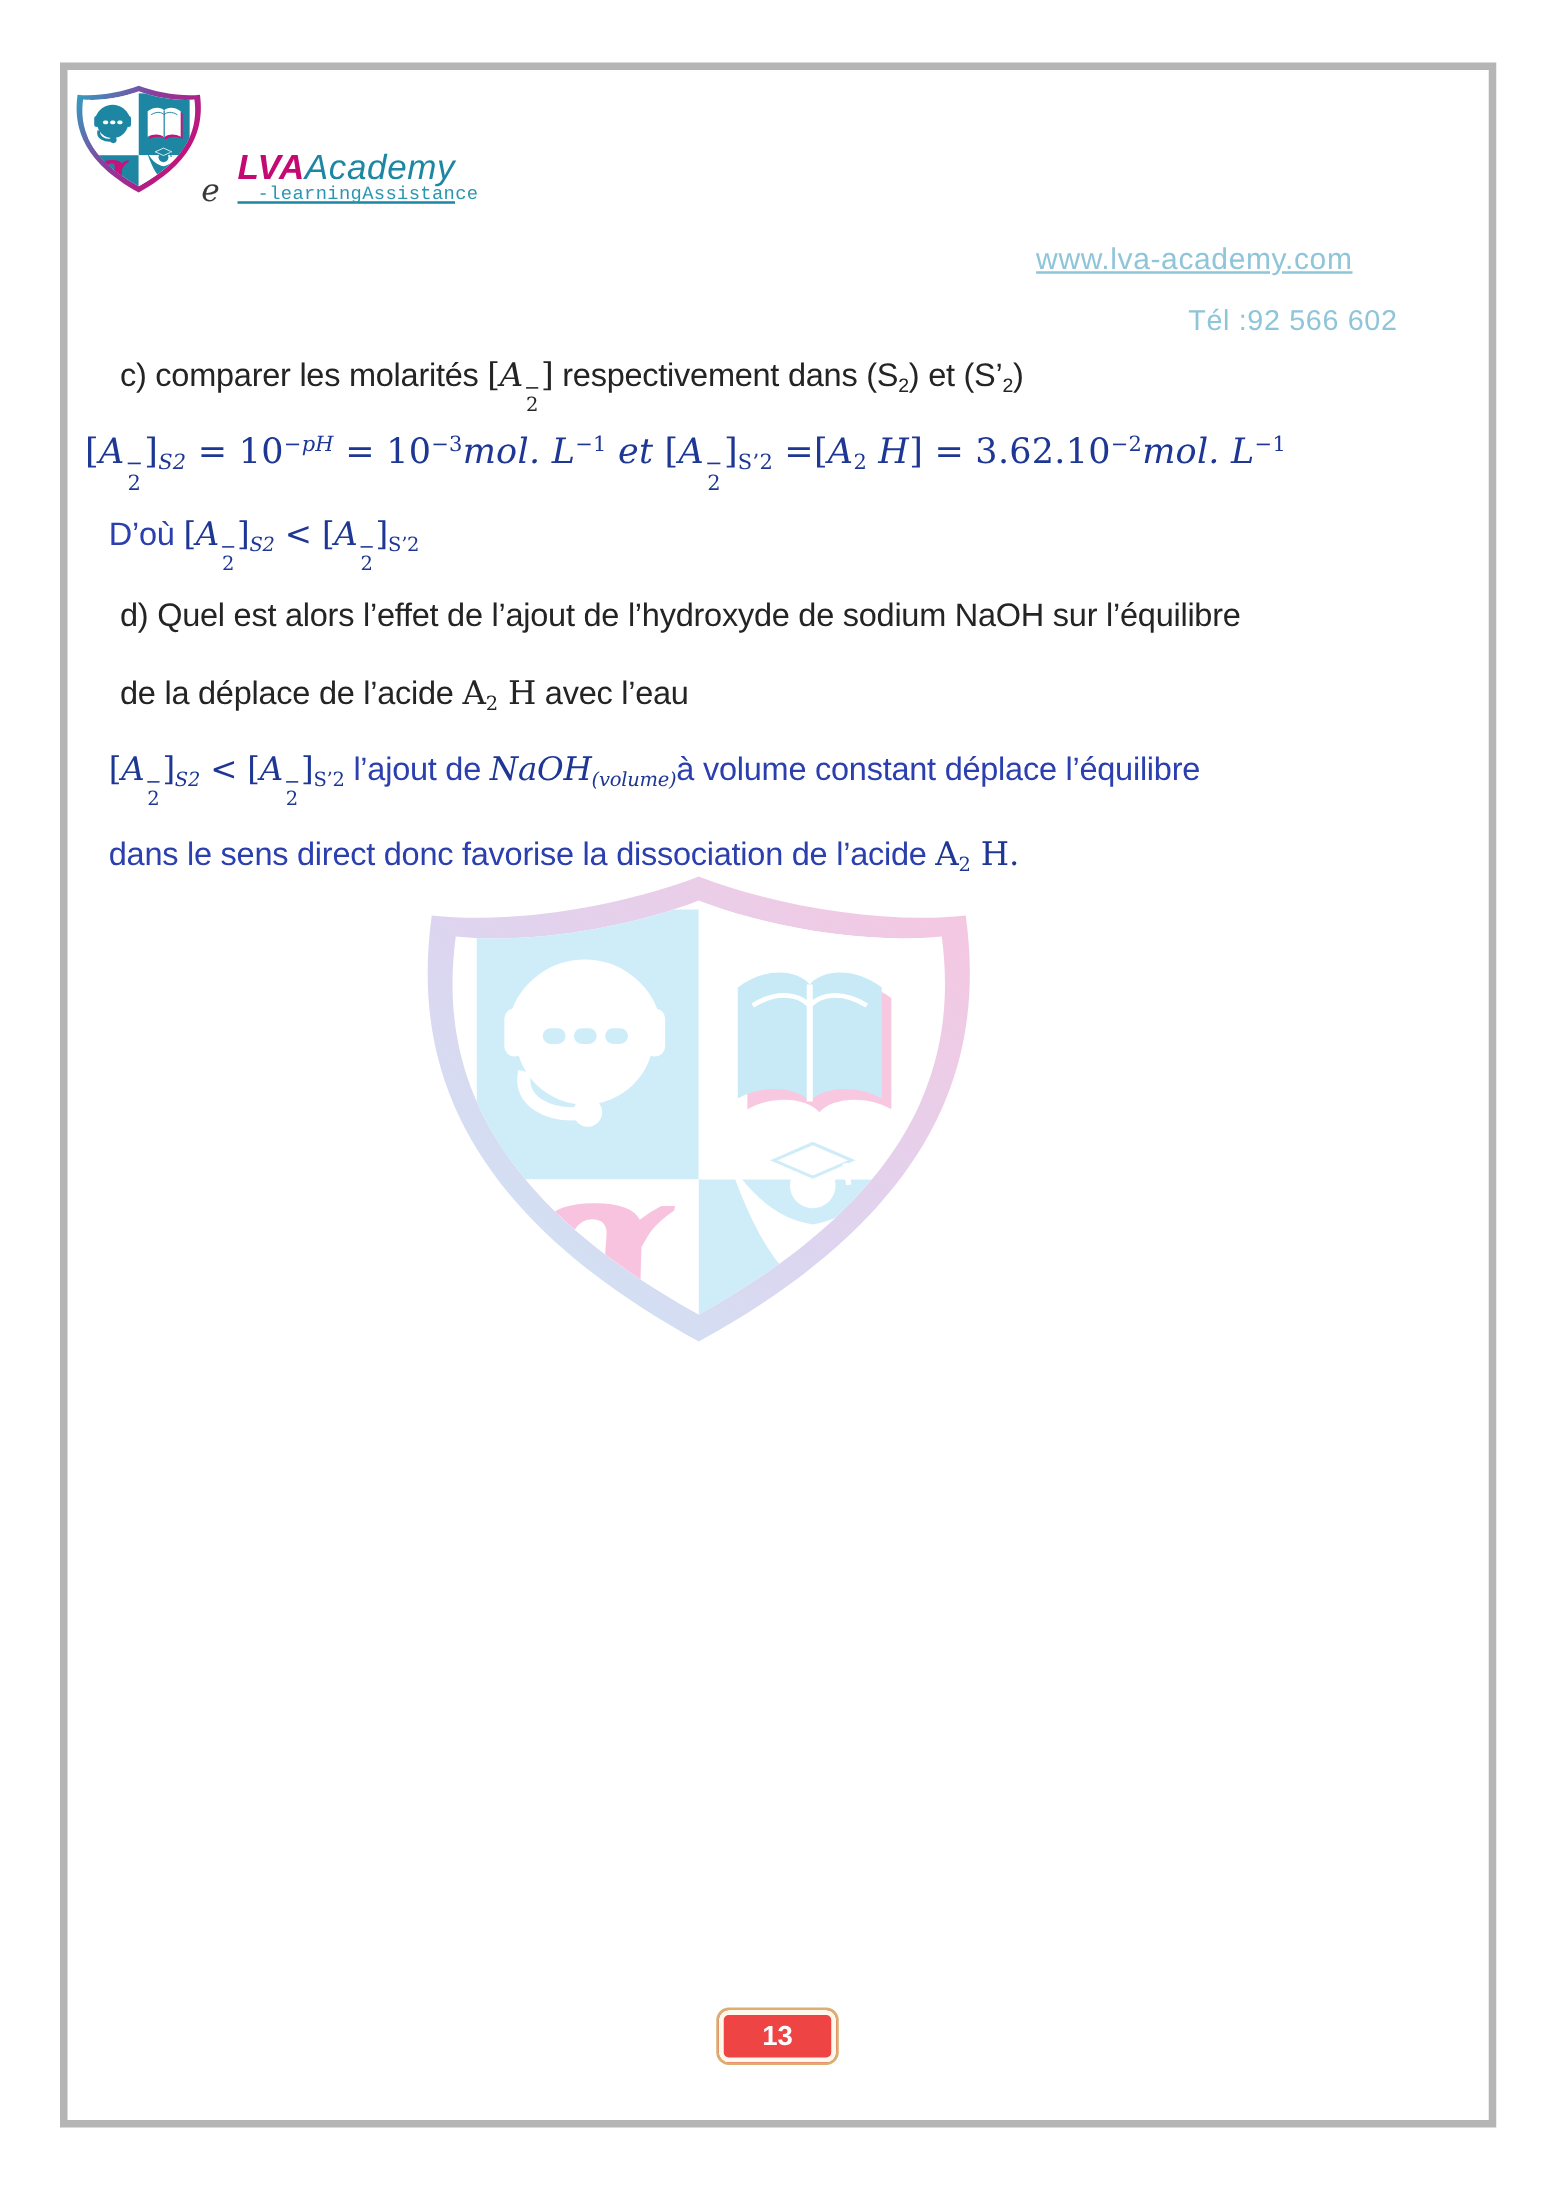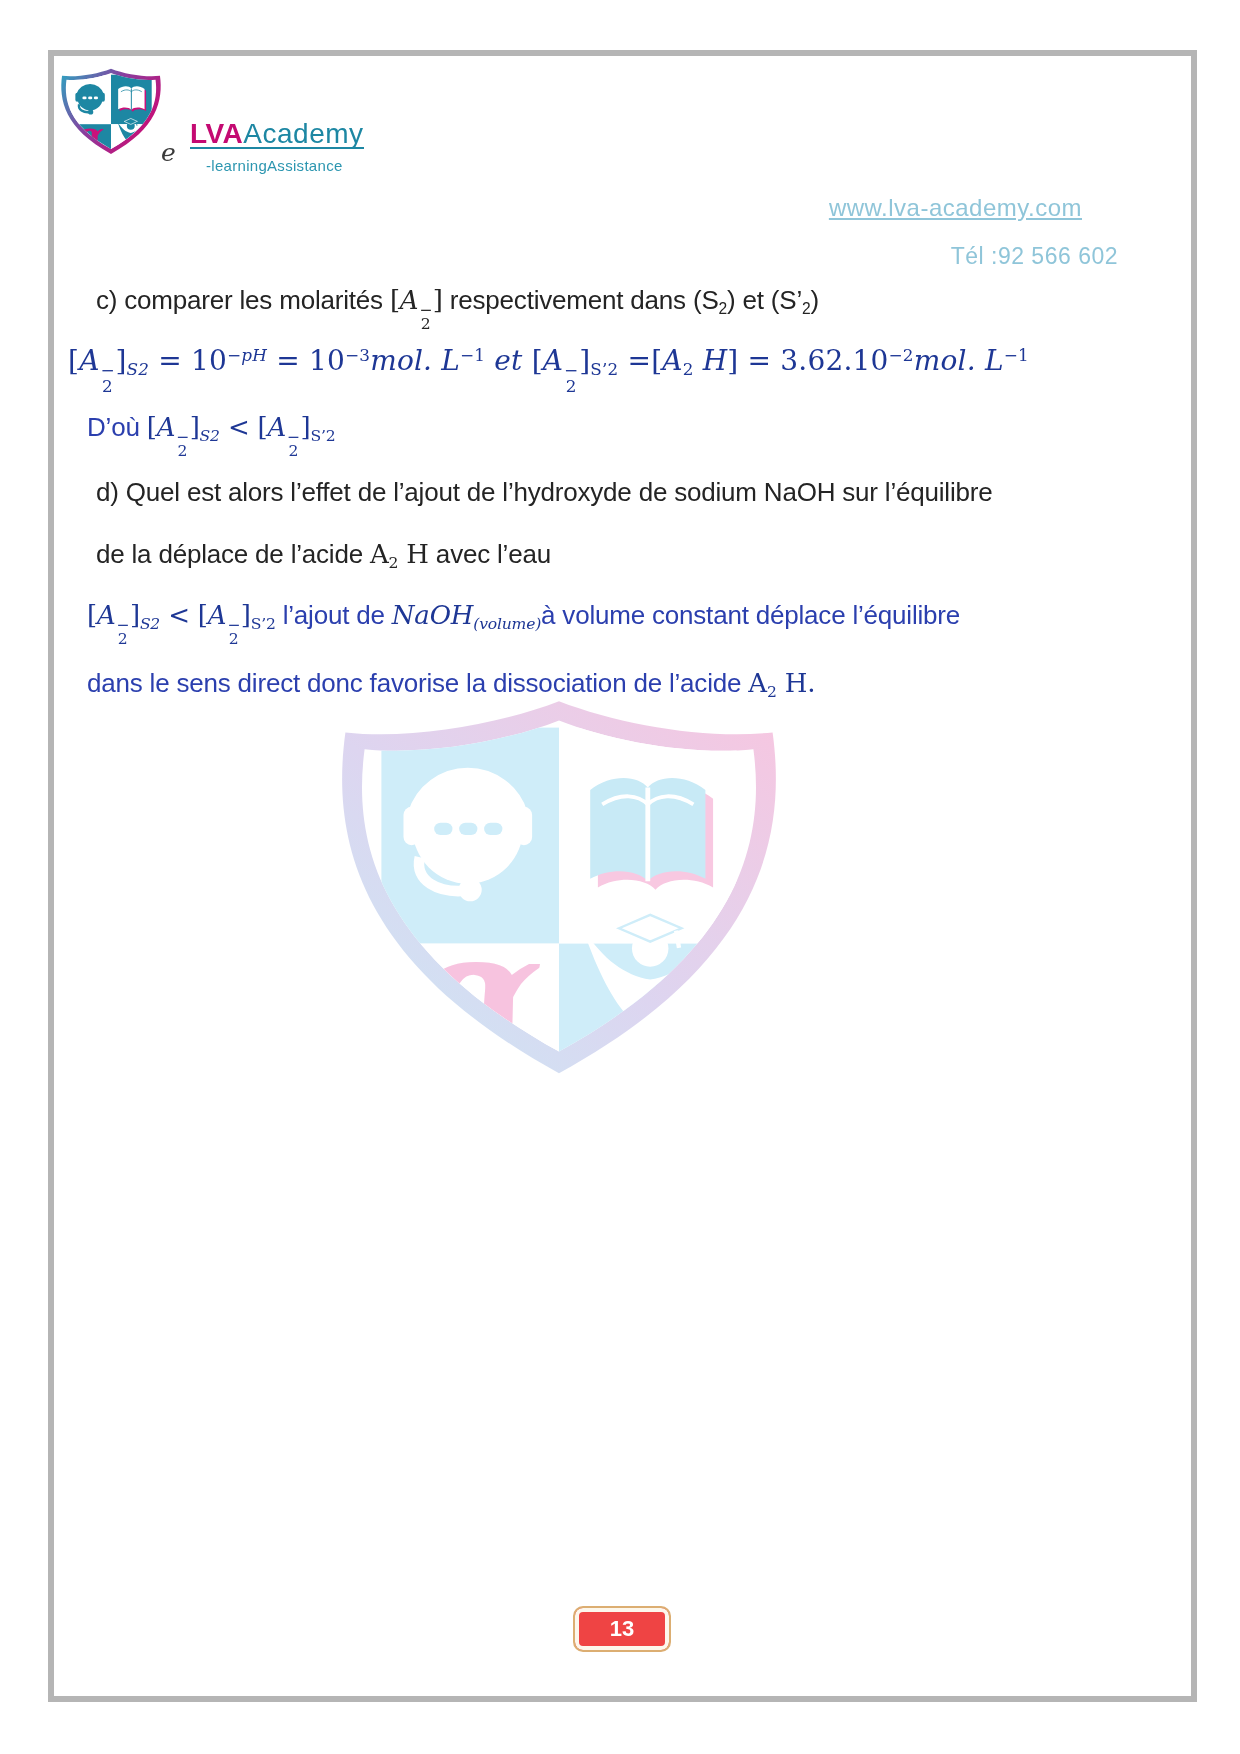--- a/index.html
+++ b/index.html
@@ -7,28 +7,28 @@
     width:1240px;height:1754px;position:relative;background:#ffffff;
     font-family:"Liberation Sans",sans-serif;overflow:hidden;
   }
   .frame{
     position:absolute;left:48px;top:50px;width:1137px;height:1640px;
     border:6px solid #b5b5b5;background:#ffffff;z-index:0;
   }
   
   .logo-shield{position:absolute;left:56px;top:62px;width:110px;height:98px;z-index:3;}
   .brand{position:absolute;left:190px;top:118px;z-index:3;white-space:nowrap;}
-  .brand .u{border-bottom:2px solid #1d87a3;padding-bottom:1px;}
+  .brand .u{border-bottom:2px solid #1d87a3;padding-bottom:14px;font-style:italic;}
   .brand-bold{font-weight:bold;color:#c40a72;font-size:28px;letter-spacing:0.5px;}
   .brand-rest{color:#1d87a3;font-size:28px;letter-spacing:0.5px;}
   .tag-e{
     position:absolute;left:161px;top:138px;z-index:3;
     font-family:"DejaVu Serif",serif;font-style:italic;font-size:25px;color:#3a3a3a;
   }
-  .tagline{position:absolute;left:206px;top:157px;z-index:3;font-size:15px;color:#2c96b0;letter-spacing:0.3px;}
+  .tagline{position:absolute;left:206px;top:147px;z-index:3;font-size:15px;color:#2c96b0;letter-spacing:0.3px;font-family:Liberation Mono, monospace;}
   
   .header-right{position:absolute;right:122px;top:170px;text-align:right;z-index:3;}
   .site-link{
     display:inline-block;font-size:24px;color:#8fc5d9;text-decoration:underline;
     margin-right:36px;letter-spacing:0.5px;cursor:pointer;margin-top:24px;
   }
   .phone{font-size:23px;color:#8fc5d9;margin-top:21px;letter-spacing:0.5px;}
   
   .ln{position:absolute;left:68px;white-space:nowrap;z-index:2;}
   .ln-black{color:#242424;font-size:26px;letter-spacing:-0.2px;margin-left:28px;}

